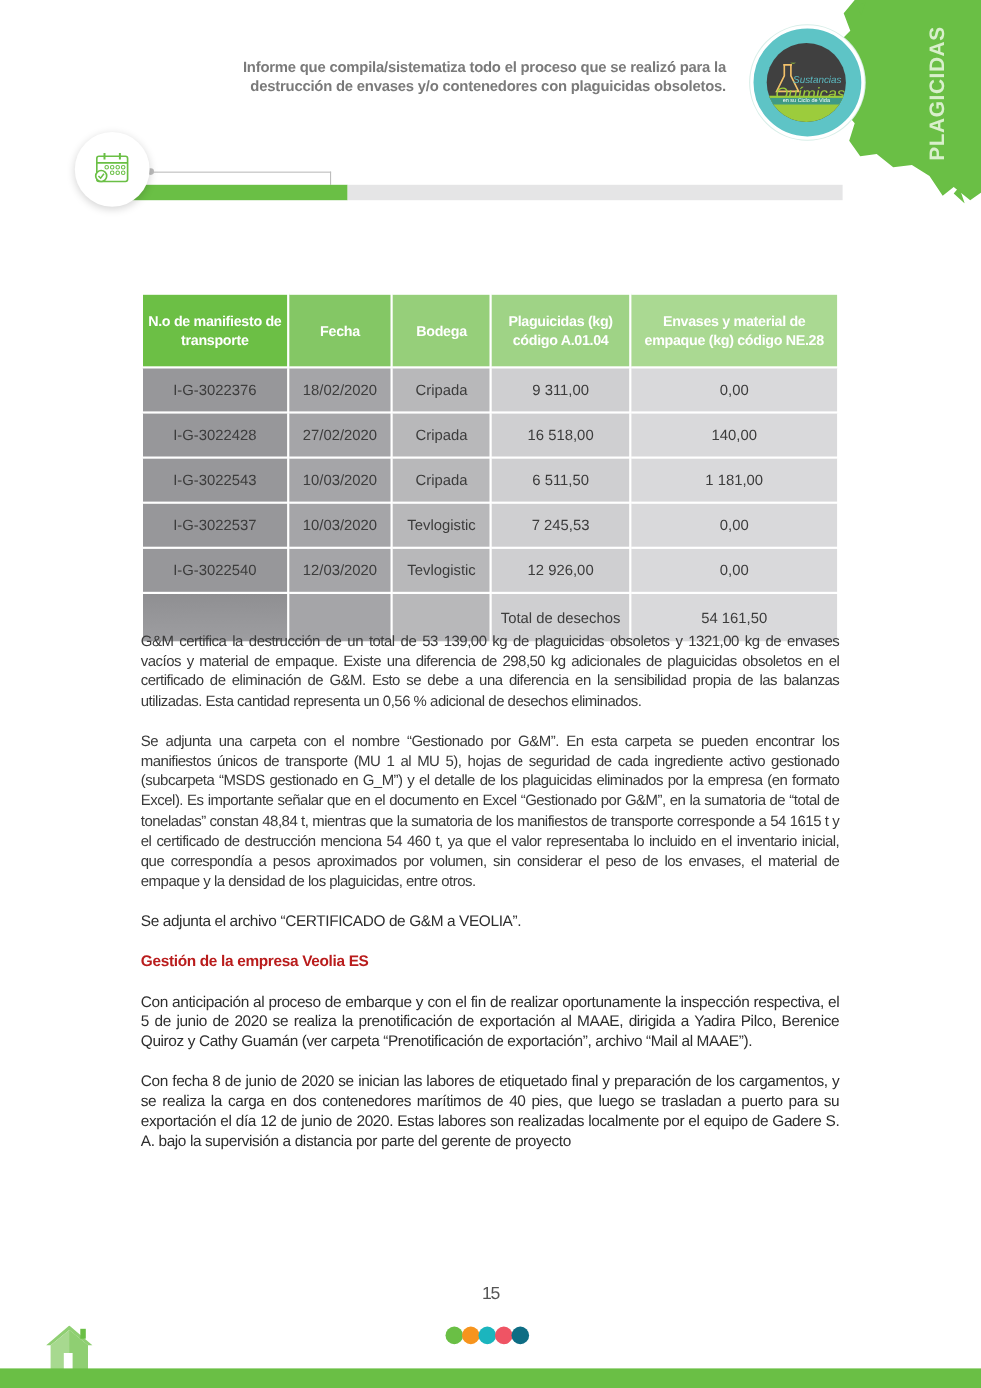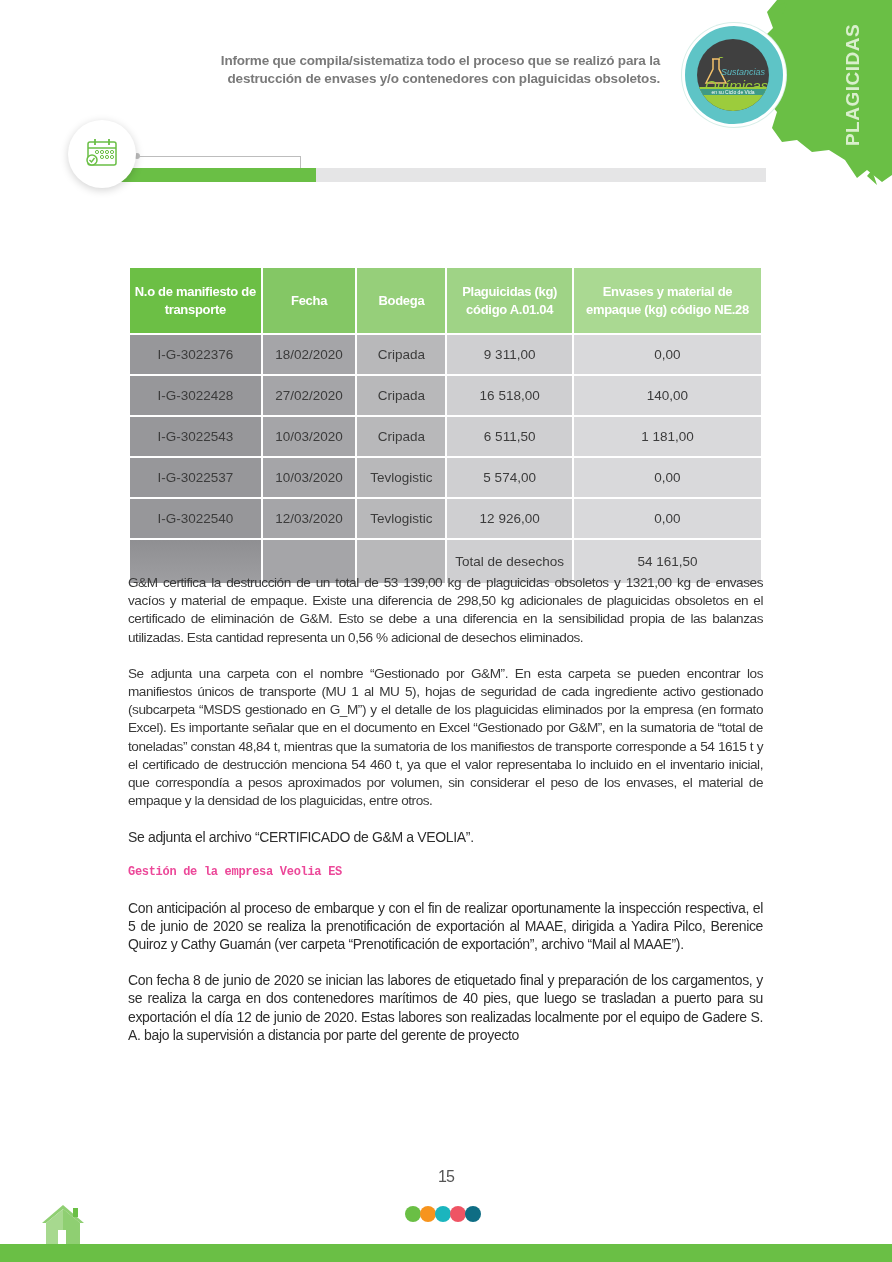--- a/index.html
+++ b/index.html
@@ -86,22 +86,22 @@
   }
   .p-cond {
     font-family: "Liberation Sans", sans-serif; font-size: 13.6px; line-height: 18.2px;
     color: #3a3a3a; text-align: justify; letter-spacing: -0.45px; margin-bottom: 18px;
   }
   .p-reg {
     font-family: "Liberation Sans", sans-serif; font-size: 14px; line-height: 18.2px;
     color: #2e2e2e; text-align: justify; letter-spacing: -0.35px; margin-bottom: 18px;
   }
   .section-heading {
-    font-family: Liberation Mono, monospace; font-weight: bold; font-size: 12px;
-    color: #ec4899; margin-top: 6px; margin-bottom: 20px; letter-spacing: -0.3px;
+    font-family: Liberation Sans, sans-serif; font-weight: bold; font-size: 14px;
+    color: #b91c1c; margin-top: 6px; margin-bottom: 20px; letter-spacing: -0.3px;
   }
 
   
   .page-number {
     position: absolute; left: 0; width: 892px; top: 1168px; text-align: center;
     font-size: 16px; color: #555; font-family: "Liberation Sans", sans-serif; letter-spacing: -1px;
   }
   .dots { position: absolute; left: 405px; top: 1206px; display: flex; gap: 0; }
   .dot { width: 16px; height: 16px; border-radius: 50%; margin-right: -1px; }
   .footer-bar { position: absolute; left: 0; top: 1244px; width: 892px; height: 18px; background: #6abf45; }
@@ -189,21 +189,21 @@
       <td class="c0">I-G-3022543</td>
       <td class="c1">10/03/2020</td>
       <td class="c2">Cripada</td>
       <td class="c3">6 511,50</td>
       <td class="c4">1 181,00</td>
     </tr>
     <tr>
       <td class="c0">I-G-3022537</td>
       <td class="c1">10/03/2020</td>
       <td class="c2">Tevlogistic</td>
-      <td class="c3">5 574,00</td>
+      <td class="c3">7 245,53</td>
       <td class="c4">0,00</td>
     </tr>
     <tr>
       <td class="c0">I-G-3022540</td>
       <td class="c1">12/03/2020</td>
       <td class="c2">Tevlogistic</td>
       <td class="c3">12 926,00</td>
       <td class="c4">0,00</td>
     </tr>
     <tr class="tall last">

